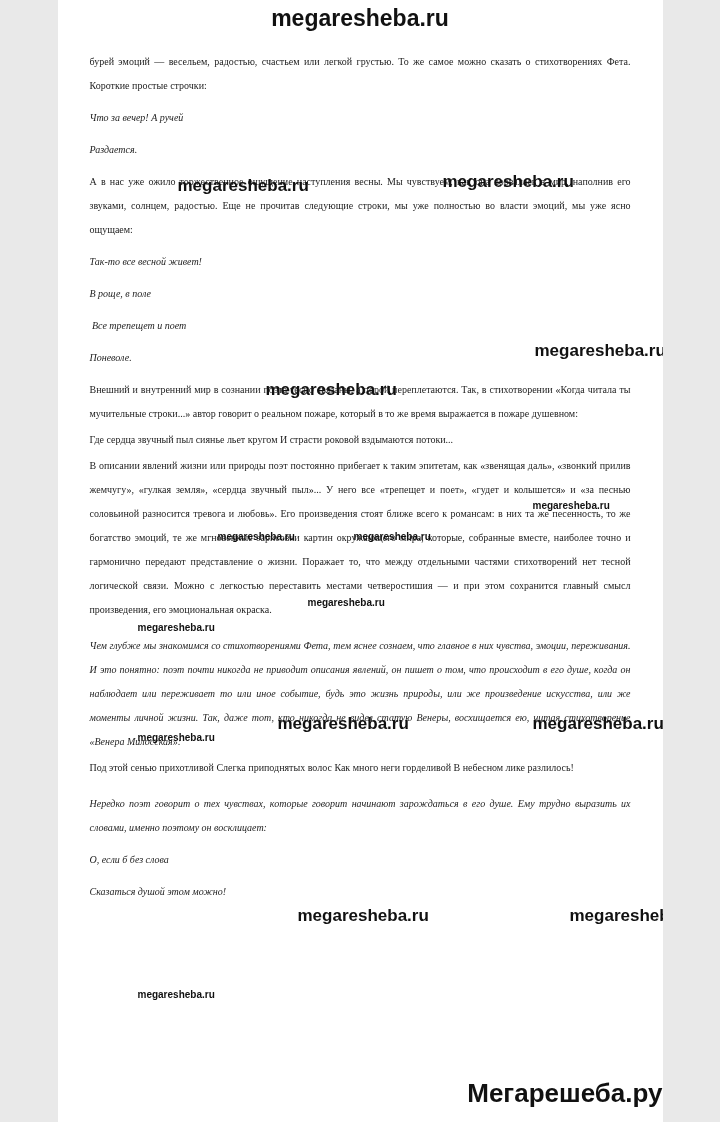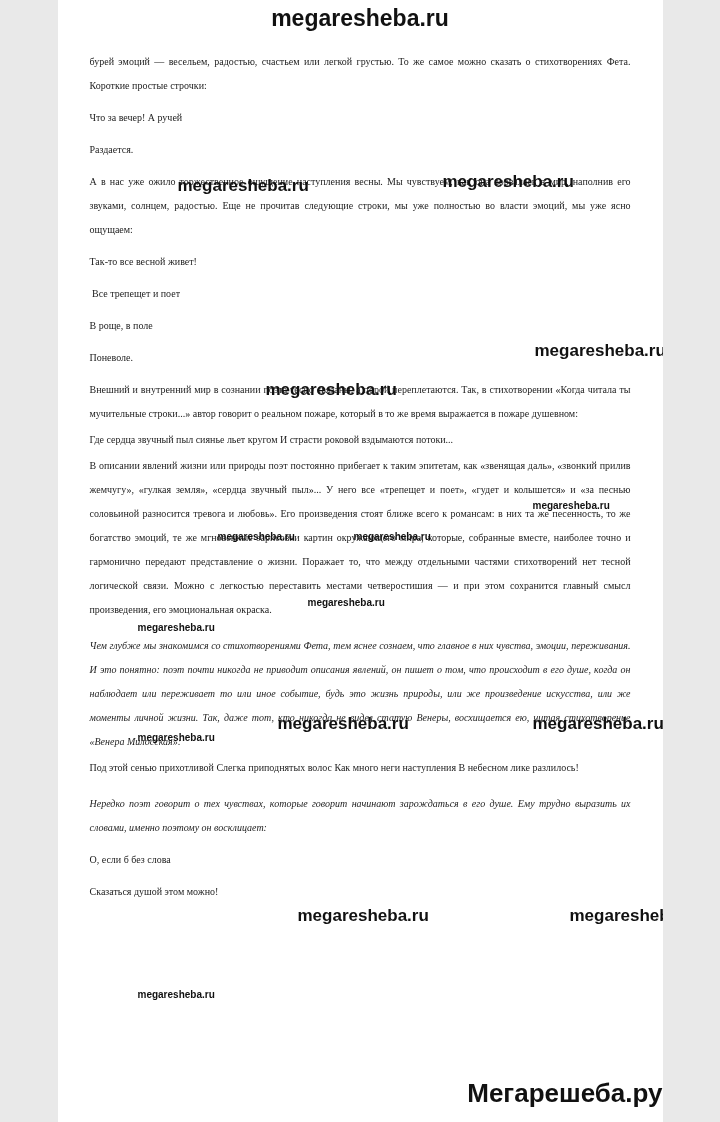--- a/index.html
+++ b/index.html
@@ -23,20 +23,21 @@
     margin-bottom: 18px;
   }
   .doc-body {
     padding: 0 32px;
     font-size: 10px;
     line-height: 24px;
   }
   .doc-body p { margin: 2px 0; }
   .doc-body p.normal { text-align: justify; }
   .doc-body p.verse {
+    font-style: italic;
     margin: 8px 0;
     white-space: pre-wrap;
   }
   .doc-body p.gap-before { margin-top: 12px; font-style: italic; }
   .wm {
     position: absolute;
     font-family: "Liberation Sans", sans-serif;
     font-weight: 700;
     color: #111;
     white-space: nowrap;
@@ -61,28 +62,28 @@
 <div class="page">
 
   <div class="header-watermark">megaresheba.ru</div>
 
   <div class="doc-body">
     <p class="normal">бурей эмоций — весельем, радостью, счастьем или легкой грустью. То же самое можно сказать о стихотворениях Фета. Короткие простые строчки:</p>
     <p class="verse">Что за вечер! А ручей</p>
     <p class="verse">Раздается.</p>
     <p class="normal">А в нас уже ожило торжественное ощущение наступления весны. Мы чувствуем, как она ворвалась в мир, наполнив его звуками, солнцем, радостью. Еще не прочитав следующие строки, мы уже полностью во власти эмоций, мы уже ясно ощущаем:</p>
     <p class="verse">Так-то все весной живет!</p>
+    <p class="verse">В роще, в поле</p>
     <p class="verse"> Все трепещет и поет</p>
-    <p class="verse">В роще, в поле</p>
     <p class="verse">Поневоле.</p>
     <p class="normal">Внешний и внутренний мир в сознании поэта тесно связаны, а порой переплетаются. Так, в стихотворении «Когда читала ты мучительные строки...» автор говорит о реальном пожаре, который в то же время выражается в пожаре душевном:</p>
     <p class="normal">Где сердца звучный пыл сиянье льет кругом И страсти роковой вздымаются потоки...</p>
     <p class="normal">В описании явлений жизни или природы поэт постоянно прибегает к таким эпитетам, как «звенящая даль», «звонкий прилив жемчугу», «гулкая земля», «сердца звучный пыл»... У него все «трепещет и поет», «гудет и колышется» и «за песнью соловьиной разносится тревога и любовь». Его произведения стоят ближе всего к романсам: в них та же песенность, то же богатство эмоций, те же мгновенные зарисовки картин окружающего мира, которые, собранные вместе, наиболее точно и гармонично передают представление о жизни. Поражает то, что между отдельными частями стихотворений нет тесной логической связи. Можно с легкостью переставить местами четверостишия — и при этом сохранится главный смысл произведения, его эмоциональная окраска.</p>
     <p class="normal gap-before">Чем глубже мы знакомимся со стихотворениями Фета, тем яснее сознаем, что главное в них чувства, эмоции, переживания. И это понятно: поэт почти никогда не приводит описания явлений, он пишет о том, что происходит в его душе, когда он наблюдает или переживает то или иное событие, будь это жизнь природы, или же произведение искусства, или же моменты личной жизни. Так, даже тот, кто никогда не видел статую Венеры, восхищается ею, читая стихотворение «Венера Милосская»:</p>
-    <p class="normal">Под этой сенью прихотливой Слегка приподнятых волос Как много неги наступления В небесном лике разлилось!</p>
+    <p class="normal">Под этой сенью прихотливой Слегка приподнятых волос Как много неги горделивой В небесном лике разлилось!</p>
     <p class="normal gap-before">Нередко поэт говорит о тех чувствах, которые говорит начинают зарождаться в его душе. Ему трудно выразить их словами, именно поэтому он восклицает:</p>
     <p class="verse">О, если б без слова</p>
     <p class="verse">Сказаться душой этом можно!</p>
   </div>
 
   <span class="wm wm-lg" style="left:120px; top:176px">megaresheba.ru</span>
   <span class="wm wm-lg" style="left:385px; top:172px">megaresheba.ru</span>
   <span class="wm wm-lg" style="left:477px; top:341px">megaresheba.ru</span>
   <span class="wm wm-lg" style="left:208px; top:380px">megaresheba.ru</span>
   <span class="wm wm-sm" style="left:475px; top:500px">megaresheba.ru</span>

